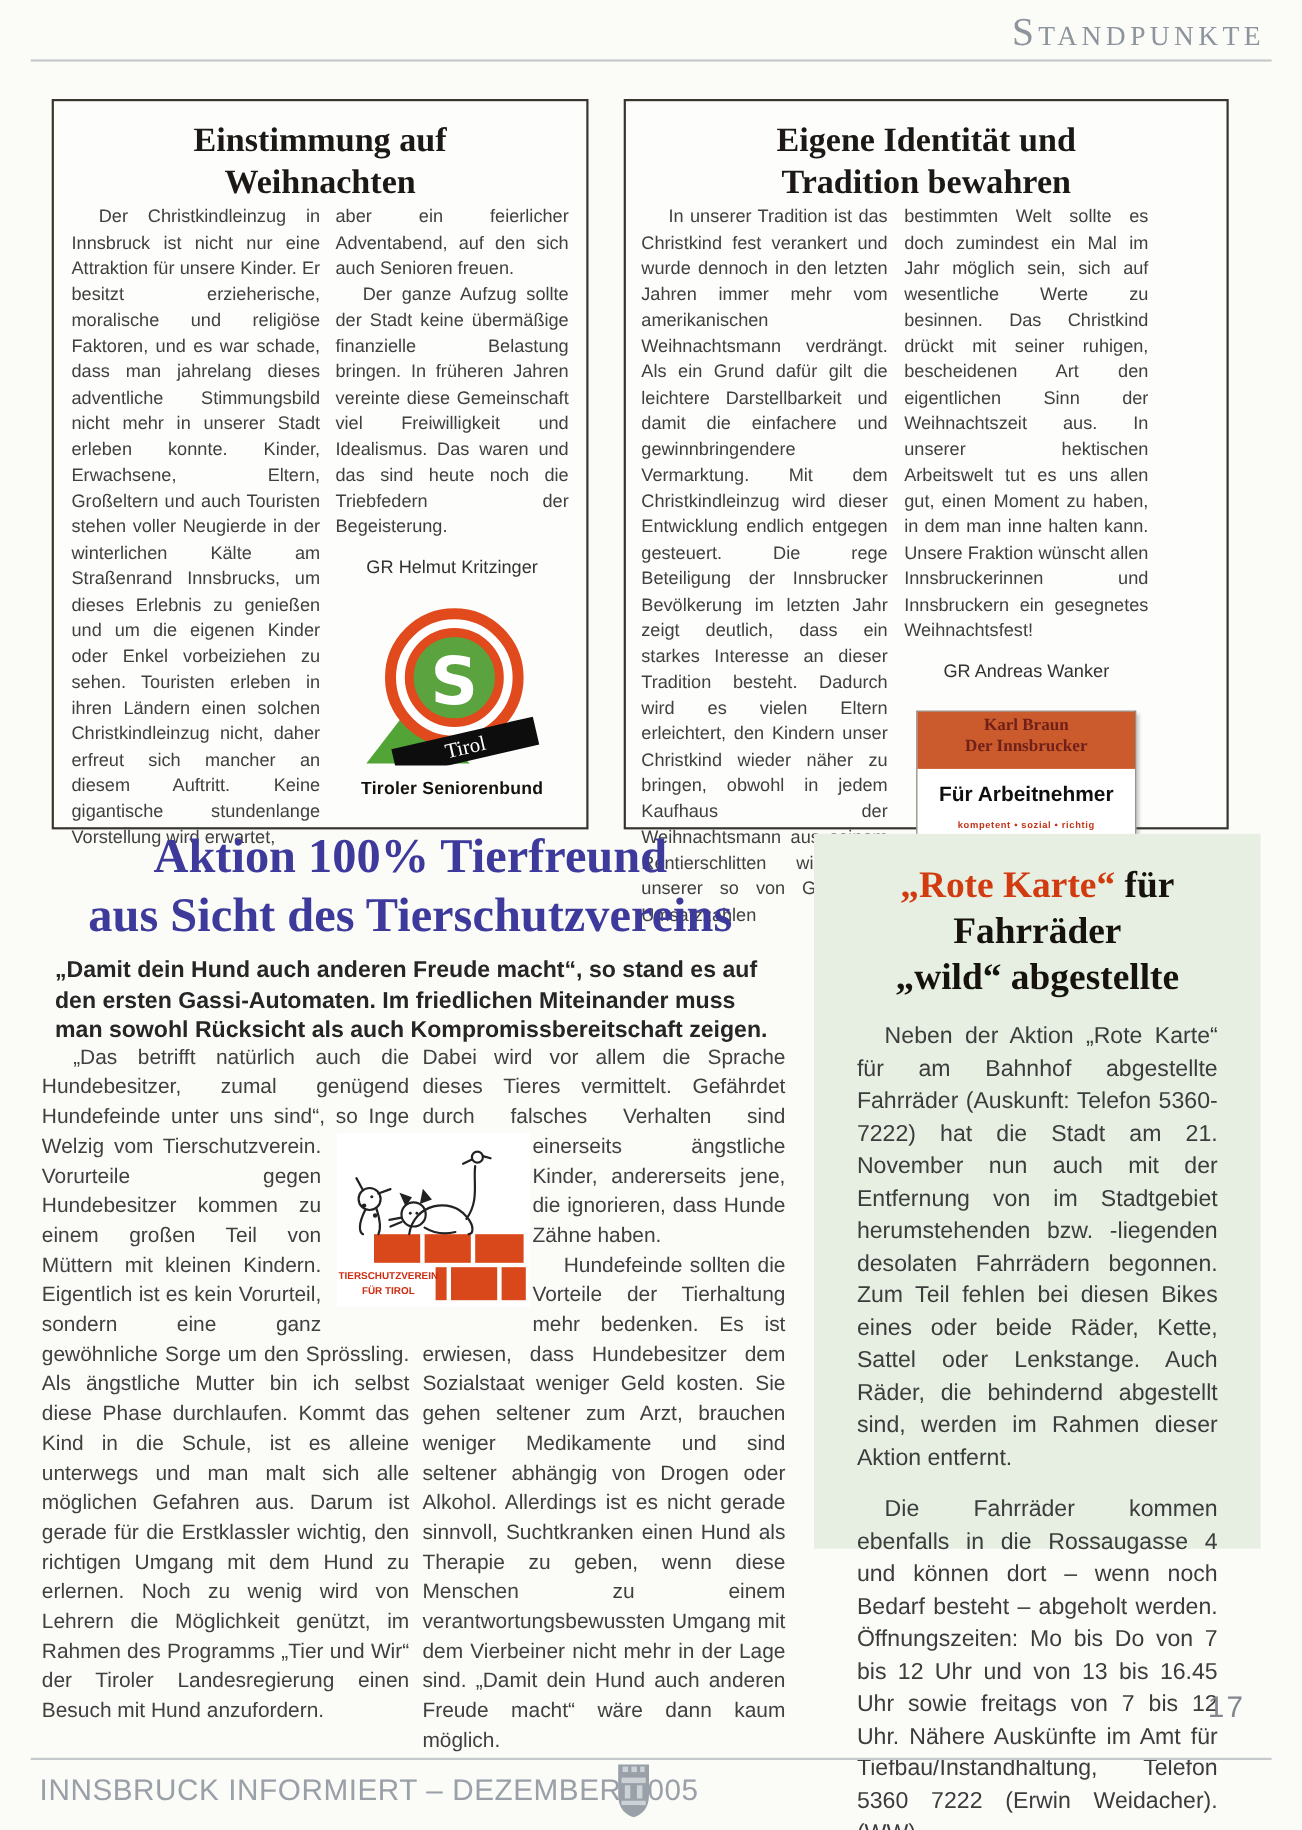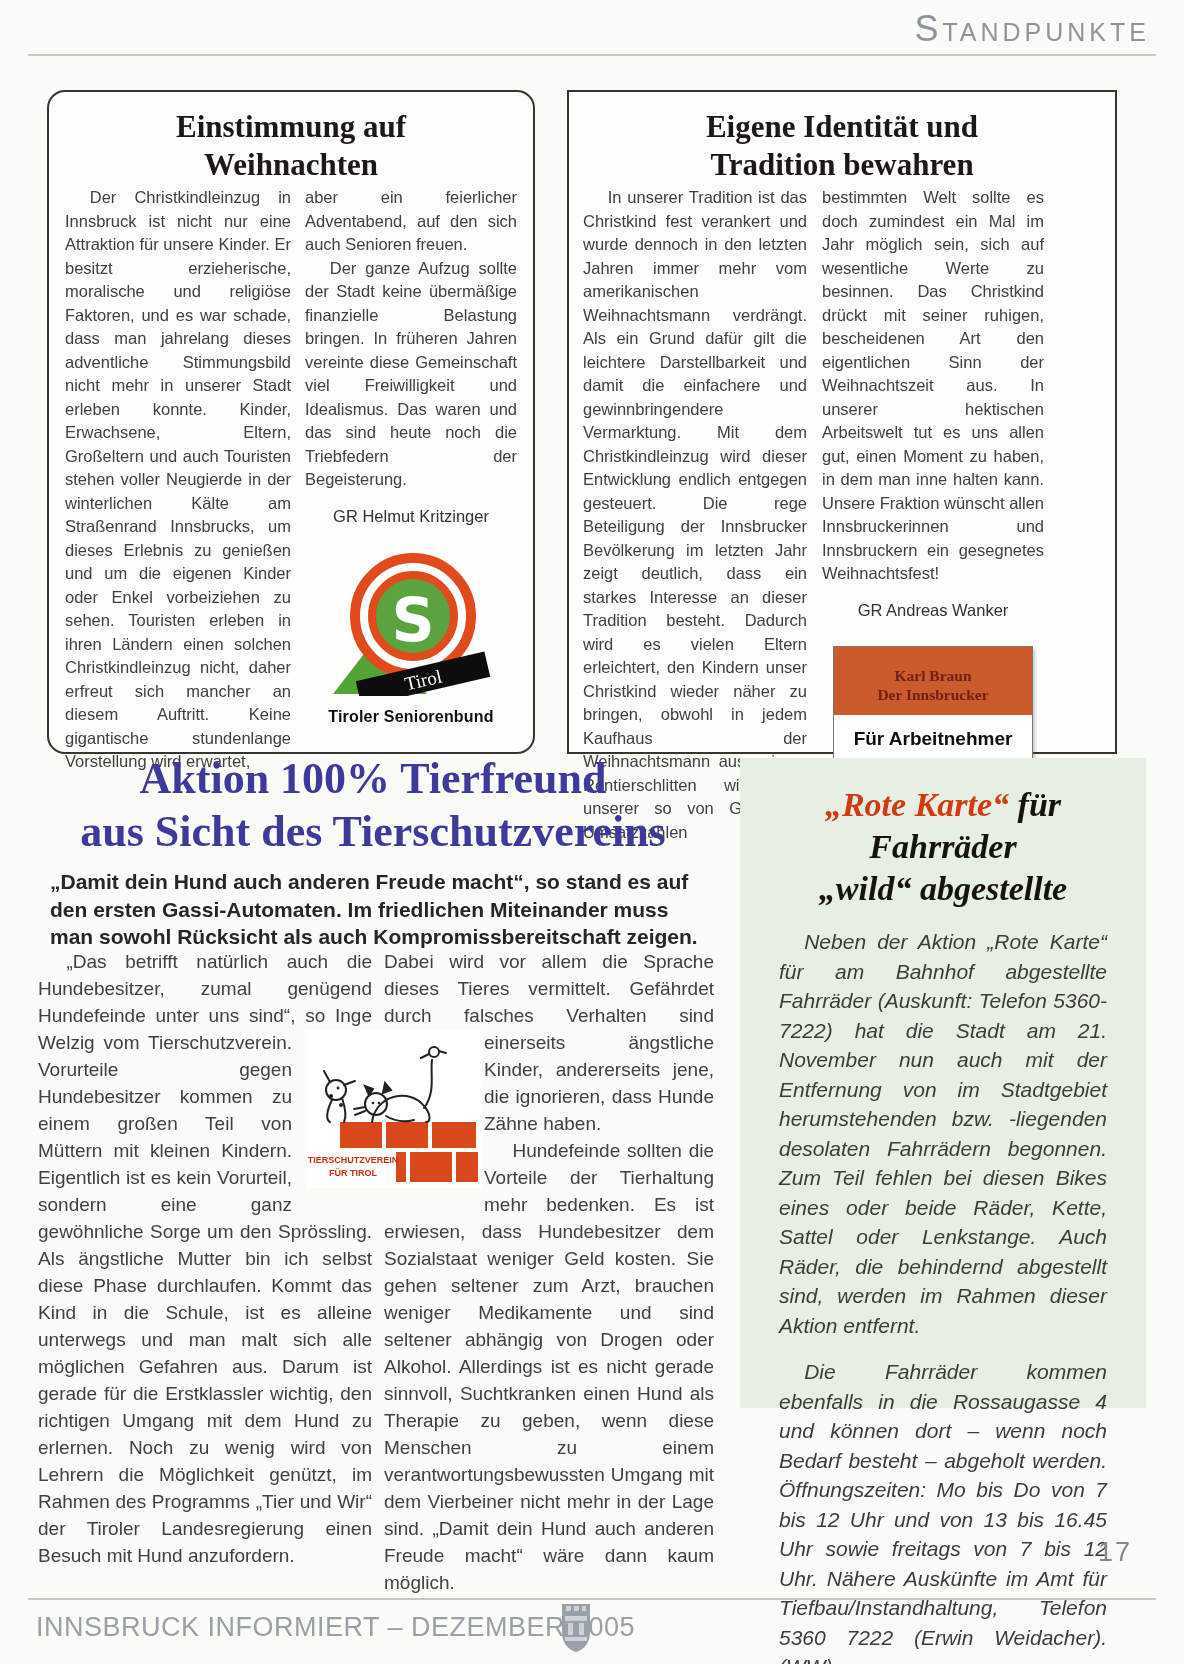--- a/index.html
+++ b/index.html
@@ -1,67 +1,67 @@
 <!DOCTYPE html>
 <html lang="de"><head>
 <meta charset="utf-8">
 <style>
   html,body{margin:0;padding:0;background:#e8e8e6;}
   #page{position:relative;width:1184px;height:1664px;margin:0 auto;background:#fbfbf8;
         font-family:"Liberation Sans",sans-serif;overflow:hidden;color:#3e3e3e;}
 
   
-  .section-label{position:absolute;top:8px;right:34px;font-family:Liberation Sans, sans-serif;
+  .section-label{position:absolute;top:8px;right:34px;font-family:Liberation Serif, serif;
         font-variant:small-caps;font-size:36px;letter-spacing:4px;color:#8d949c;}
   .rule{position:absolute;height:2px;background:#c6c9cb;}
   .top-rule{top:54px;left:28px;width:1128px;}
 
   
   .box{position:absolute;top:90px;height:660px;background:#fdfdfc;border:2px solid #38352f;}
-  .box1{left:47px;width:484px;border-radius:18px;}
+  .box1{left:47px;width:484px;}
   .box2{left:567px;width:546px;}
   .box-title{position:absolute;top:16px;left:0;right:0;text-align:center;
         font-family:"Liberation Serif",serif;font-weight:700;font-size:31px;line-height:38px;color:#1b1815;}
   .tline{display:block;}
   .bcol{position:absolute;top:94px;font-size:16.5px;line-height:23.5px;text-align:justify;color:#404040;
         hyphens:auto;}
   .bcol p{margin:0;}
   p.ind{text-indent:1.5em;}
   .b1c1{left:16px;width:226px;}
   .b1c2{left:256px;width:212px;}
   .b2c1{left:14px;width:224px;}
   .b2c2{left:253px;width:222px;}
   .sig{margin-top:13px;text-align:center;font-size:16.5px;color:#323232;}
 
   
   .sb-wrap{margin-top:18px;text-align:center;}
   .sb-caption{margin-top:2px;font-weight:700;font-size:16px;color:#14110d;text-align:center;letter-spacing:0.2px;}
 
   
   .ad{width:198px;margin:24px auto 0;border:1px solid #7b786f;background:#fff;box-shadow:2px 3px 3px rgba(80,80,80,.3);}
-  .ad-band{background:#cb5a2c;padding:19px 4px 11px;text-align:center;}
+  .ad-band{background:#cb5a2c;padding:3px 4px 11px;text-align:center;}
   .ad-band div{font-family:"Liberation Serif",serif;font-weight:700;font-size:15.5px;line-height:19px;color:#6f2018;}
   .ad-main{text-align:center;font-weight:700;font-size:19px;color:#0f0f0f;padding:12px 2px 0;}
   .ad-sub{text-align:center;font-size:8.5px;font-weight:700;color:#c23418;padding:4px 0 9px;letter-spacing:0.6px;}
 
   
   .mid-title{position:absolute;left:20px;top:752px;width:706px;text-align:center;
         font-family:"Liberation Serif",serif;font-weight:700;font-size:44px;line-height:53px;color:#3d3a9b;}
   .mid-title .tline{display:block;}
   .lead{position:absolute;left:50px;top:868px;width:652px;font-weight:700;font-size:21px;line-height:27.5px;color:#262626;}
   .mcol{position:absolute;top:948px;font-size:19px;line-height:27px;text-align:justify;color:#404040;hyphens:auto;}
   .mcol p{margin:0;}
   .mc1{left:38px;width:334px;}
   .mc2{left:384px;width:330px;}
   .spacer-r{float:right;width:72px;height:170px;margin-left:8px;}
   .spacer-l{float:left;width:92px;height:170px;margin-right:8px;}
   .tsv{position:absolute;left:306px;top:1030px;width:176px;height:158px;}
 
   
-  .green-box{position:absolute;left:740px;top:758px;width:406px;height:650px;background:#e6efe1;font-style:italic;}
+  .green-box{position:absolute;left:740px;top:758px;width:406px;height:650px;background:#e6efe1;}
   .green-title{margin:26px 8px 8px;text-align:center;font-family:"Liberation Serif",serif;
         font-weight:700;font-size:34px;line-height:42px;color:#16130e;}
   .gt-line{display:block;}
   .green-title .red{color:#d23a10;}
   .green-body{margin:10px 22px 0;font-size:21px;line-height:29.5px;text-align:justify;color:#3c3c3c;hyphens:auto;}
   .green-body p{margin:17px;text-indent:1.2em;}
 
   
   .footer-rule{top:1598px;left:28px;width:1128px;}
   .footer-left{position:absolute;left:36px;top:1612px;font-size:27px;color:#9aa0a8;letter-spacing:0.5px;}

